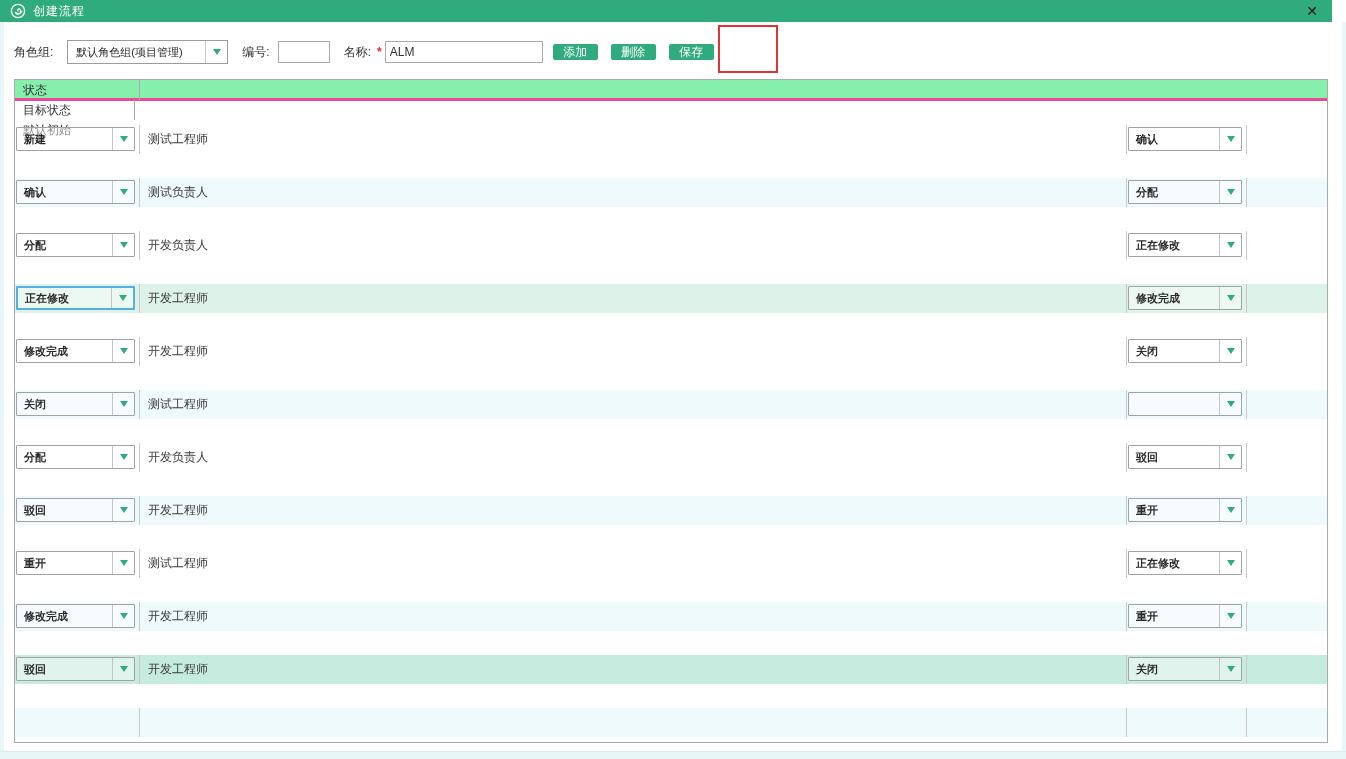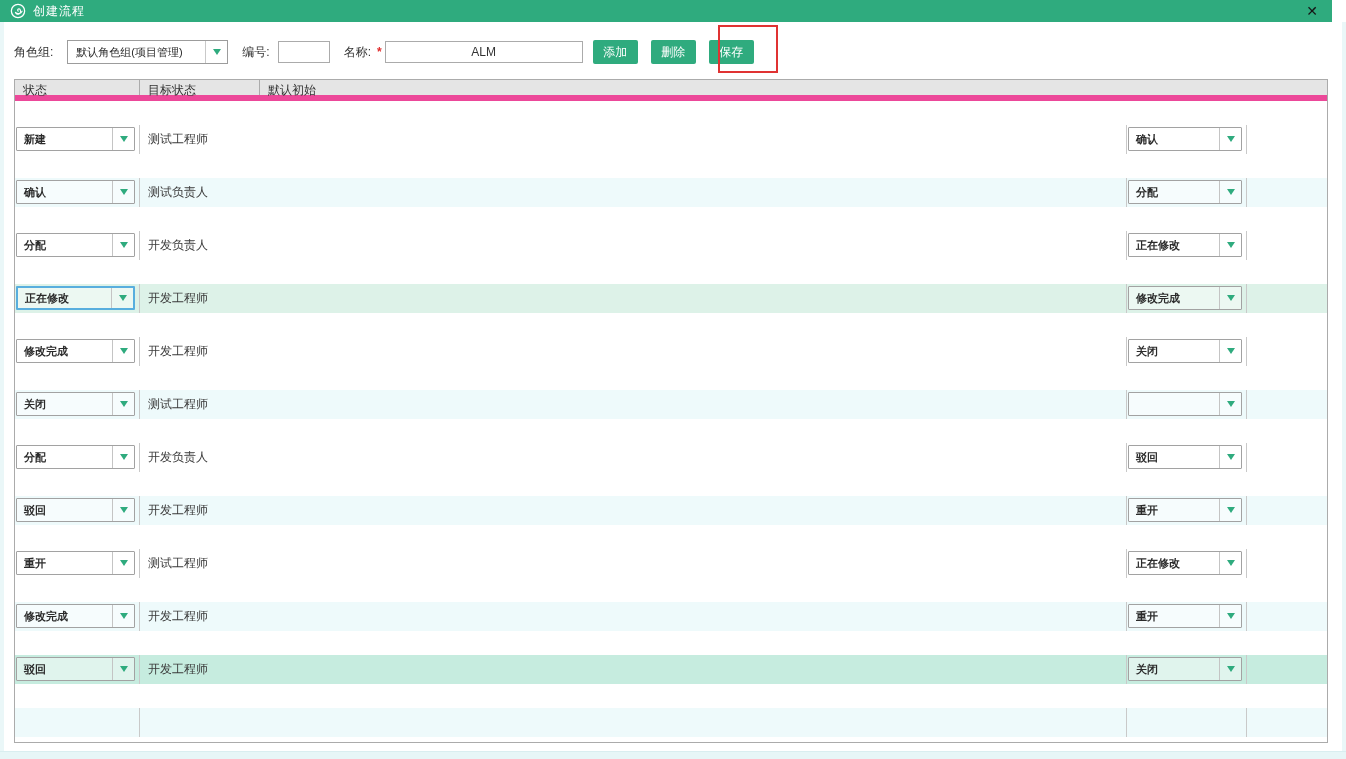--- a/index.html
+++ b/index.html
@@ -36,39 +36,39 @@
     background:#fff; display:flex; align-items:center; cursor:pointer;
   }
   .select .sel-text { flex:1; padding-left:8px; font-size:11px; font-weight:normal; color:#2b2b2b; }
   .arrow-zone {
     width:22px; height:100%; border-left:1px solid #c9c9c9;
     display:flex; align-items:center; justify-content:center;
   }
   .tri { width:0; height:0; border-left:4px solid transparent; border-right:4px solid transparent; border-top:6px solid #2fab7e; }
   .input { height:22px; border:1px solid #ababab; background:#fff; font-size:12px; padding:0 4px; color:#333; font-family:inherit; }
   .num-input  { width:52px;  margin-left:8px; }
-  .name-input { width:198px;text-align:center; }
+  .name-input { width:158px; }
   .gap-lbl { margin-left:14px; }
   .asterisk { color:#e02b2b; margin:0 3px 0 6px; font-size:12px; font-weight:bold; }
   .btn {
-    height:24px; width:45px; margin-left:13px; border:none; border-radius:2px;
+    height:16px; width:45px; margin-left:13px; border:none; border-radius:2px;
     background:#2fab7e; color:#fff; font-size:12px; cursor:pointer; font-family:inherit;
   }
   .btn-add { margin-left:10px; }
   .annotation {
     position:absolute; left:718px; top:25px; width:60px; height:48px;
     border:2px solid #e03333; pointer-events:none;
   }
 
   
   .grid {
     position:absolute; left:14px; top:79px; width:1314px; height:664px;
     border:1px solid #ababab; overflow:hidden; background:#fff;
   }
-  .thead { display:flex; height:21px; background:#e5e5e5; border-bottom:6px solid #ec4899; }
+  .thead { display:flex; height:21px; background:#86efac; border-bottom:3px solid #ec4899;flex-direction:column; }
   .th {
     font-size:12px; color:#333; line-height:20px; padding-left:8px;
     border-right:1px solid #ababab;
   }
   .th:last-child { border-right:none; }
   .trow { display:flex; height:29px; background:#ffffff;margin-top:24px; }
   .trow.stripe   { background:#eefafb; }
   .trow.focus    { background:#ddf2e8; }
   .trow.selected { background:#c6ecdf; }
   .td { border-right:1px solid #c9c9c9; height:100%; }

